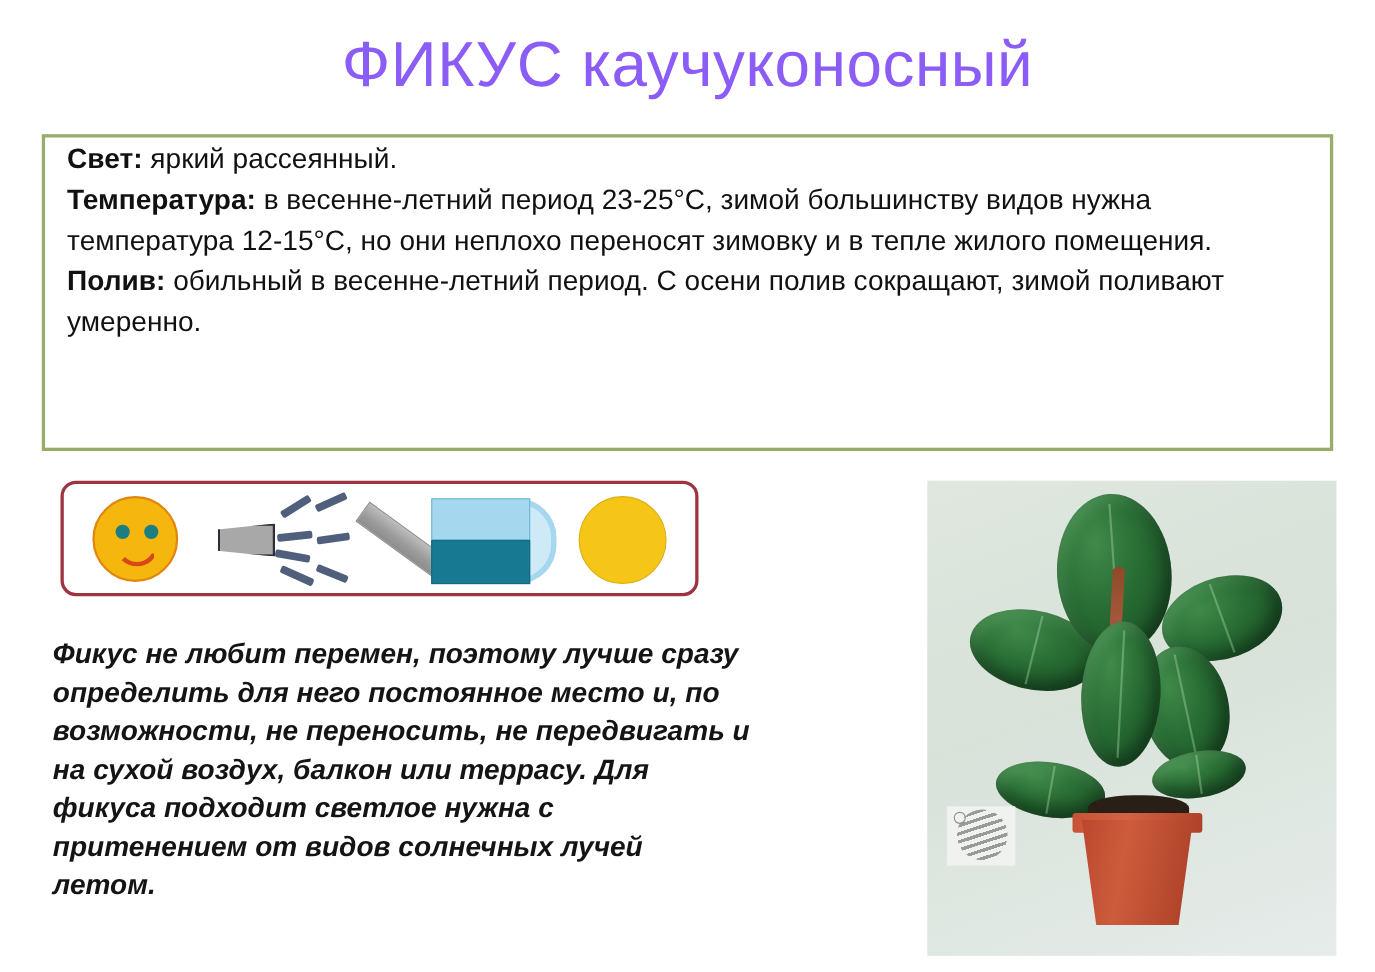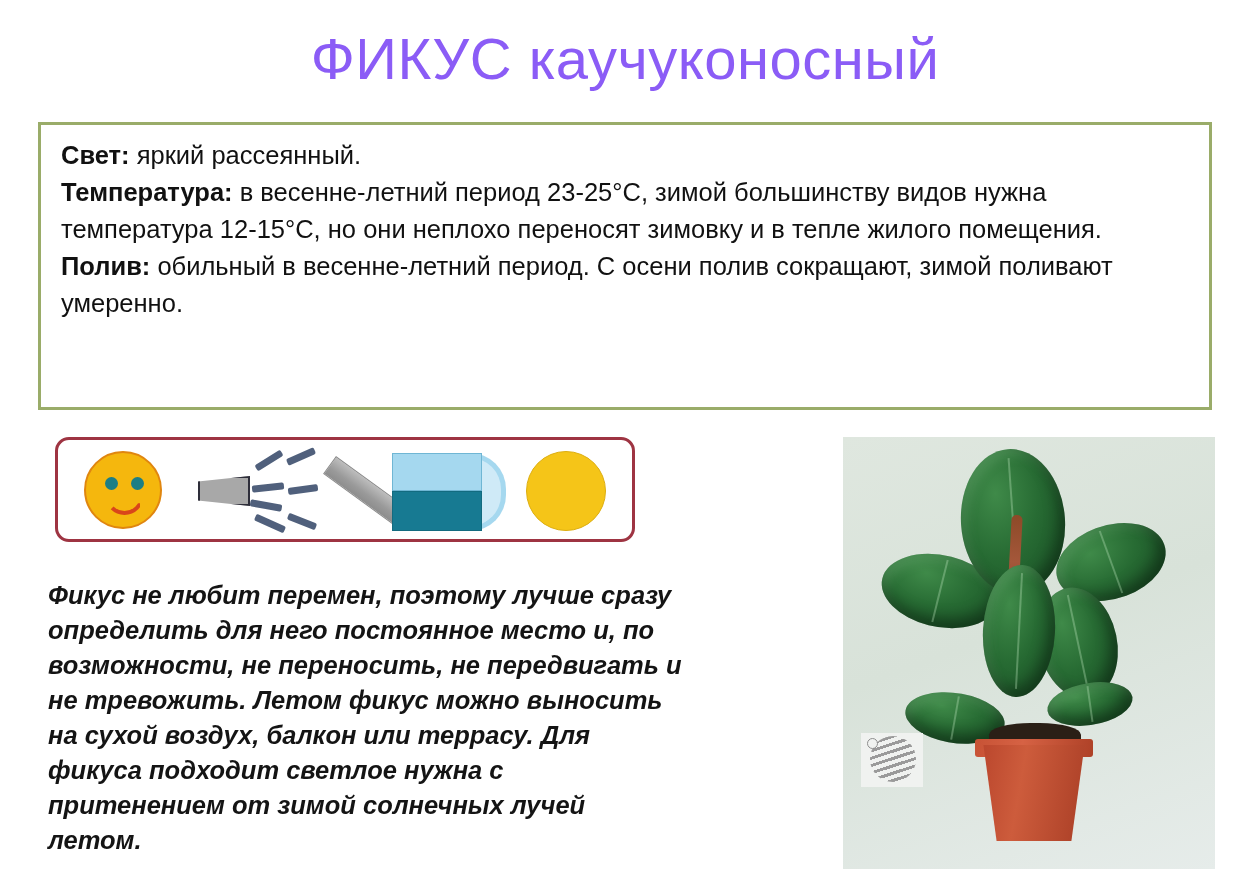--- a/index.html
+++ b/index.html
@@ -34,21 +34,21 @@
   
   #care-box {
     position: absolute;
     left: 38px;
     top: 122px;
     width: 1174px;
     height: 288px;
     box-sizing: border-box;
     border: 3px solid #9aac69;
     background: #ffffff;
-    padding: 12px 16px 8px 20px;
+    padding: 2px 16px 8px 20px;
   }
   .care-line {
     font-size: 25.5px;
     line-height: 37px;
     color: #111111;
   }
   .care-label {
     font-weight: bold;
   }
 
@@ -361,24 +361,23 @@
   <div class="icon-slot" id="icon-sun">
     <div class="sun-circle"></div>
   </div>
 
 </div>
 
 <div id="note-text">
   <div class="note-line">Фикус не любит перемен, поэтому лучше сразу</div>
   <div class="note-line">определить для него постоянное место и, по</div>
   <div class="note-line">возможности, не переносить, не передвигать и</div>
-  <div class="note-line">не тревожить. Летом фикус можно выносить</div>
   <div class="note-line">на сухой воздух, балкон или террасу. Для</div>
   <div class="note-line">фикуса подходит светлое нужна с</div>
-  <div class="note-line">притенением от зимой солнечных лучей</div>
+  <div class="note-line">притенением от видов солнечных лучей</div>
   <div class="note-line">летом.</div>
 </div>
 
 <div id="plant-photo">
   <div class="leaf" id="leaf-left-upper"></div>
   <div class="leaf" id="leaf-right-upper"></div>
   <div class="leaf" id="leaf-top"></div>
   <div id="leaf-stem-red"></div>
   <div class="leaf" id="leaf-right-lower"></div>
   <div class="leaf" id="leaf-center"></div>

